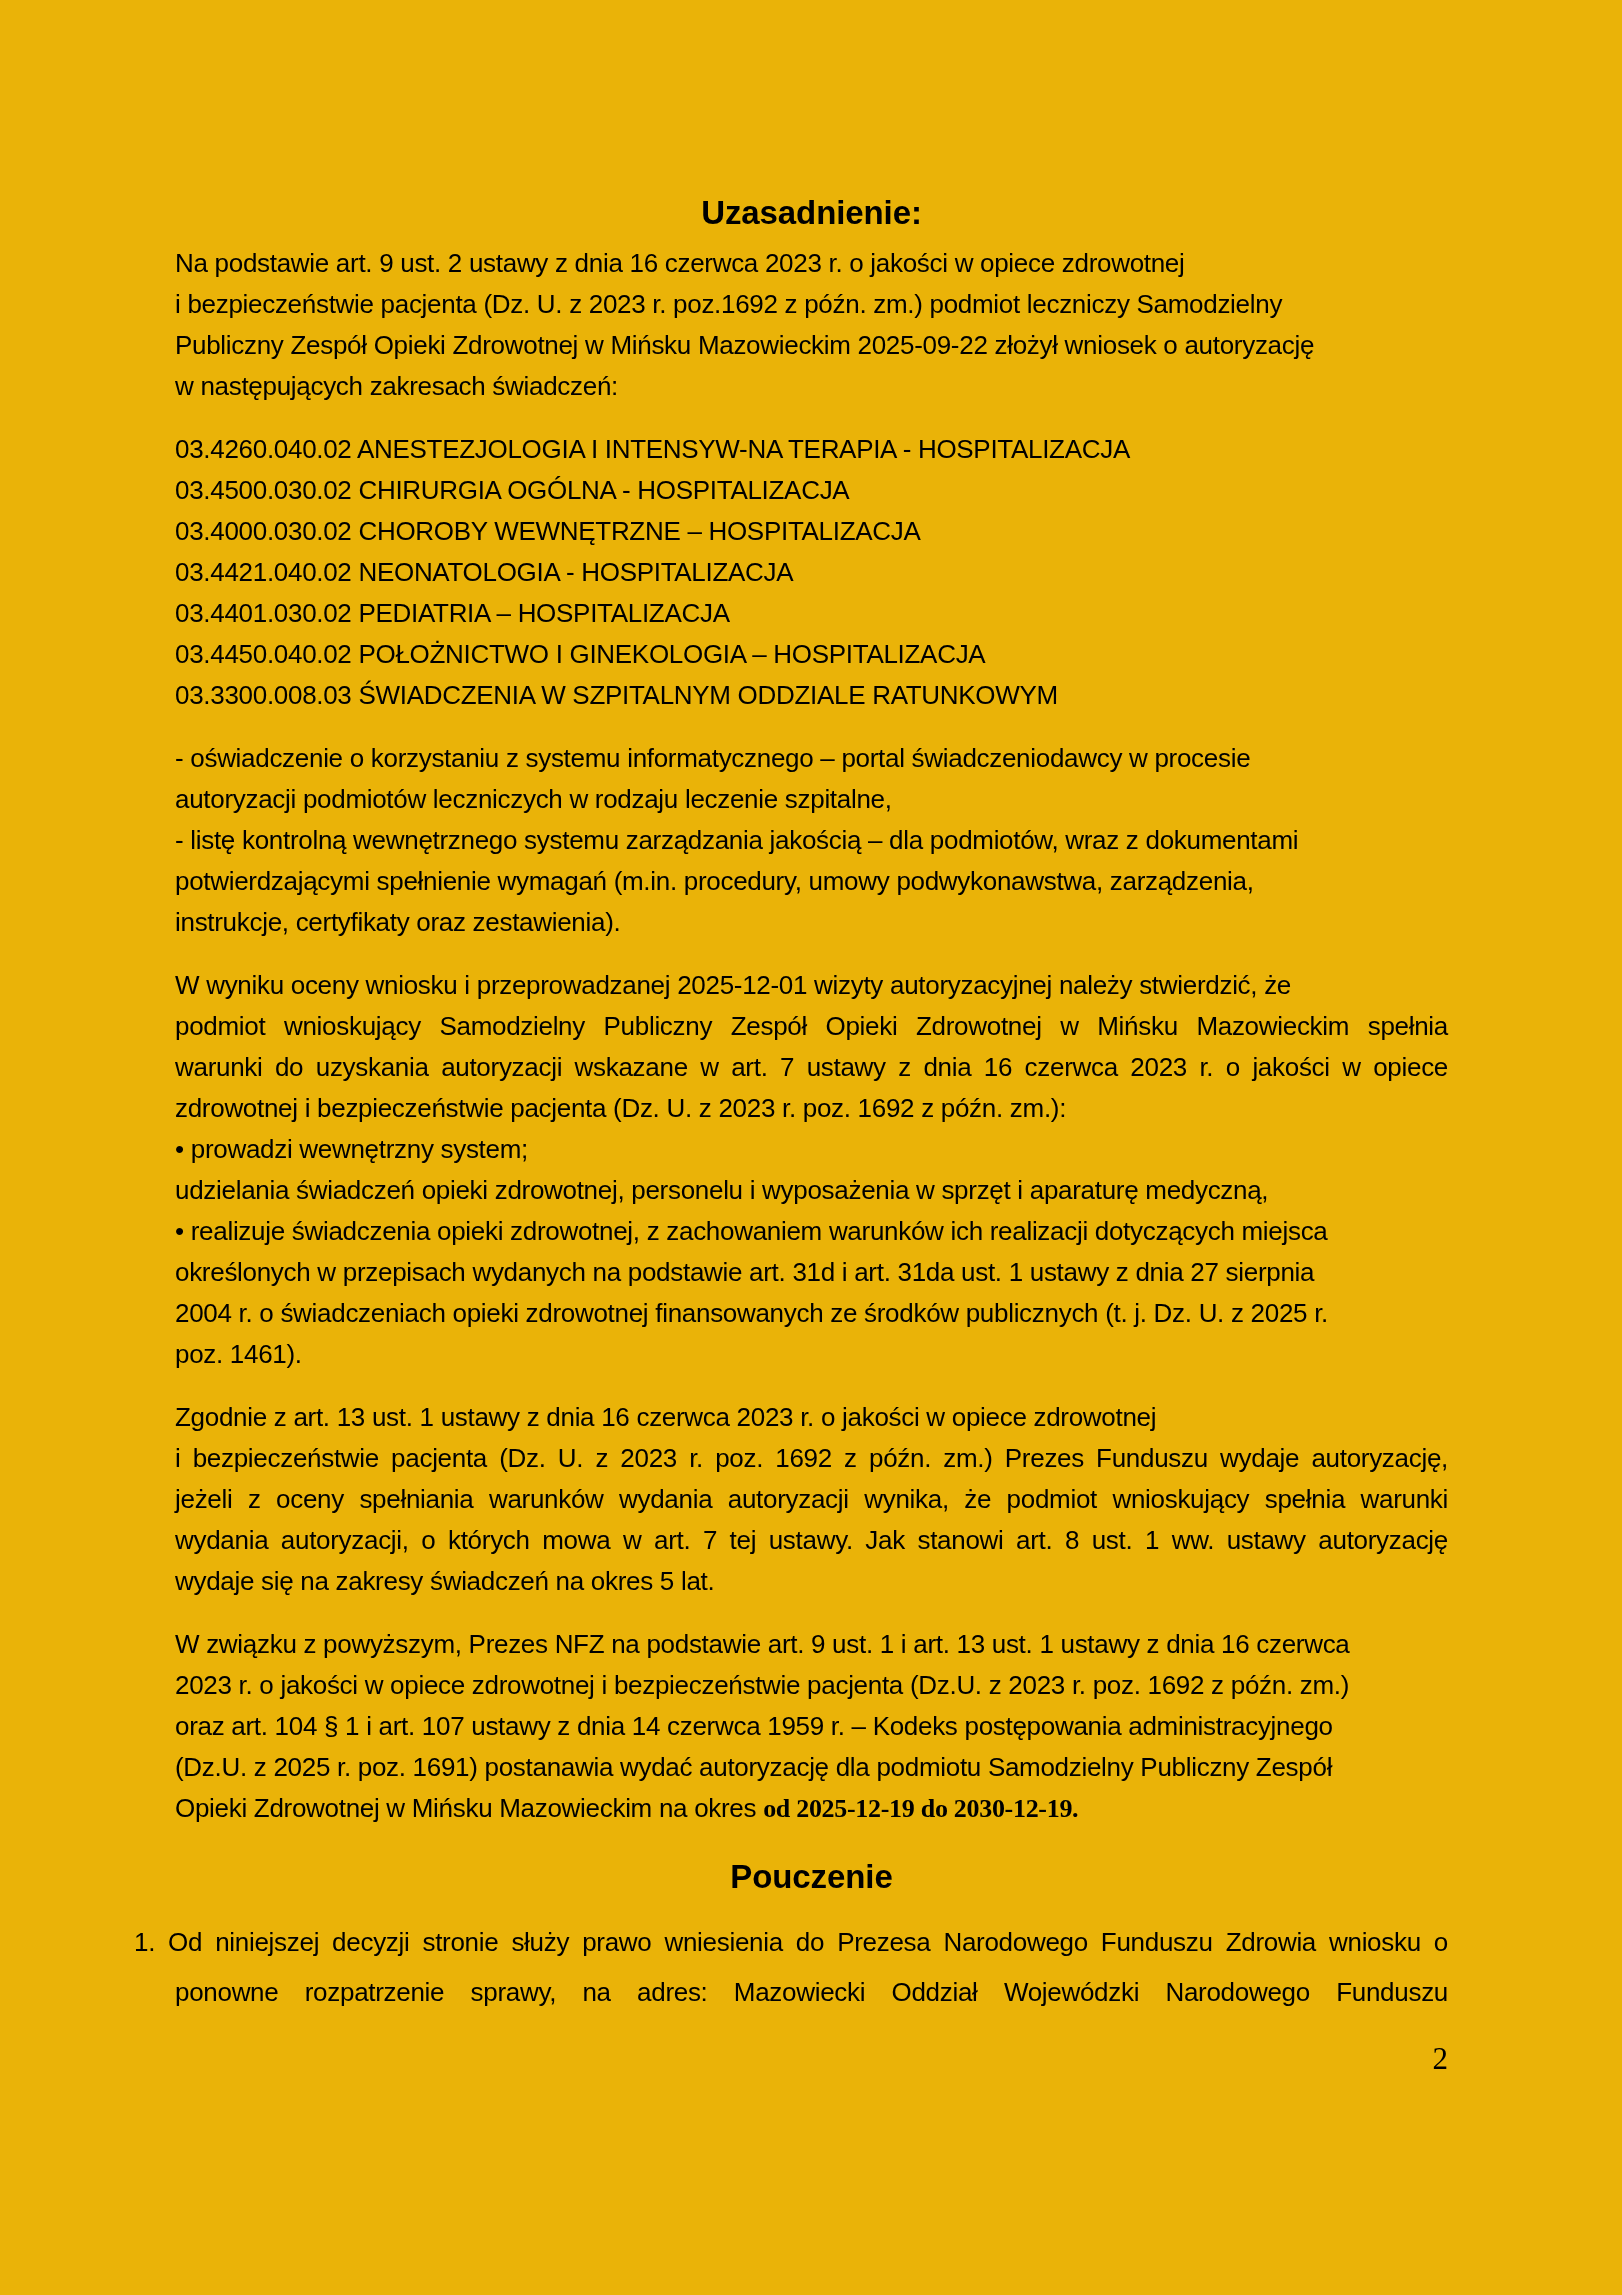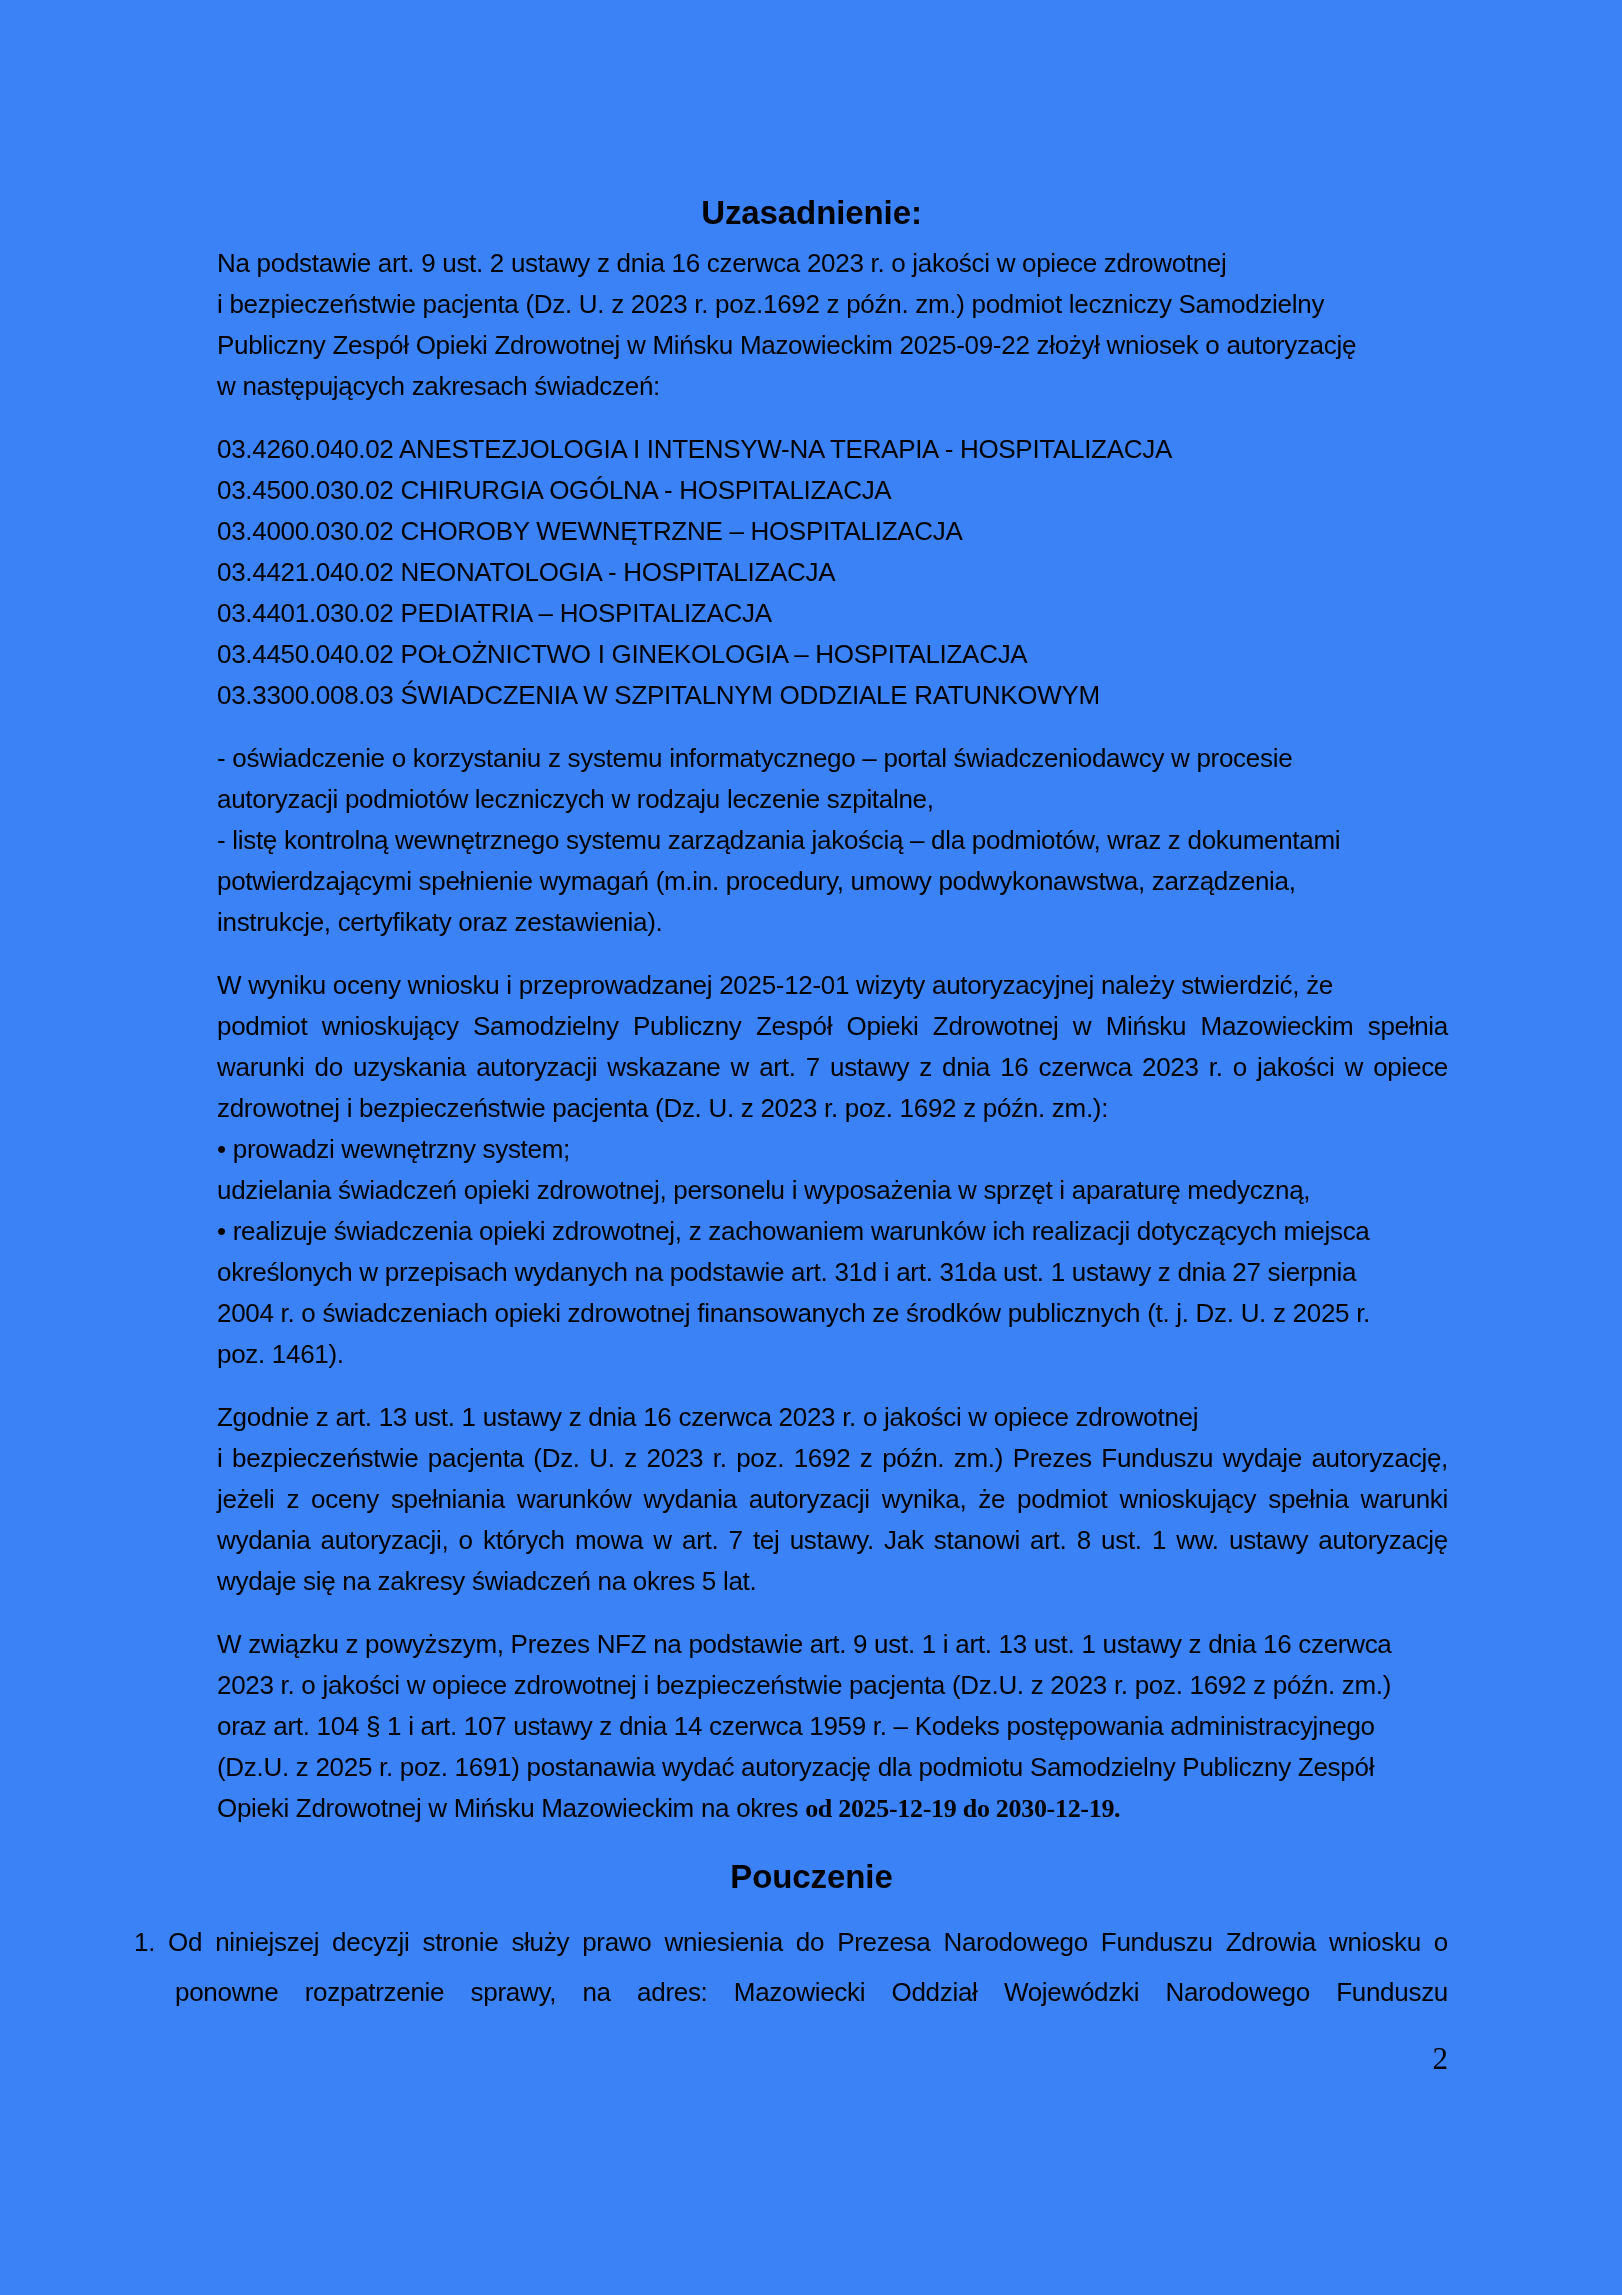--- a/index.html
+++ b/index.html
@@ -4,21 +4,21 @@
 <style>
   html, body {
     margin: 0;
     padding: 0;
     background: #ffffff;
   }
   .page {
     position: relative;
     width: 1623px;
     height: 2295px;
-    background: #3b82f6;
+    background: #eab308;
     overflow: hidden;
     font-family: "Liberation Sans", "DejaVu Sans", sans-serif;
     color: #000000;
   }
   .content {
     width: 1273px;
     margin-left: 175px;
     padding-top: 192px;
   }
   .line {
@@ -33,21 +33,21 @@
     white-space: nowrap;
   }
   .heading {
     text-align: center;
     font-weight: bold;
     font-size: 33px;
     line-height: 41px;
     letter-spacing: -0.1px;
   }
   .title { margin-bottom: 9.8px; }
-  .para  { margin-bottom: 22px; margin-left: 42px; }
+  .para  { margin-bottom: 22px; }
   .zgodnie { margin-top: 18.3px; }
   .pouczenie-heading { margin-top: 27.5px; margin-bottom: 19.6px; }
   .list-item {
     position: relative;
   }
   .list-item .line {
     line-height: 50px;
   }
   .item-first {
     text-indent: -41px;

